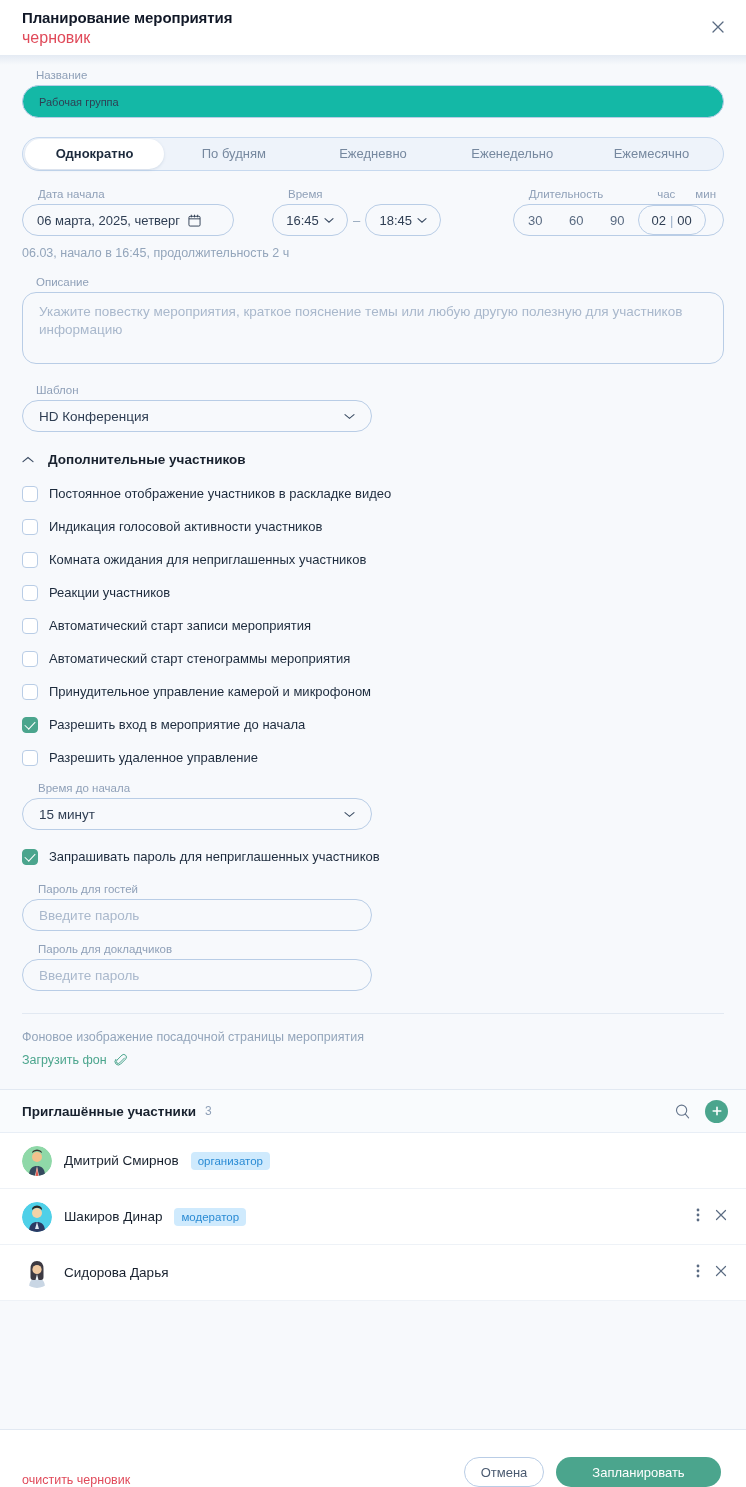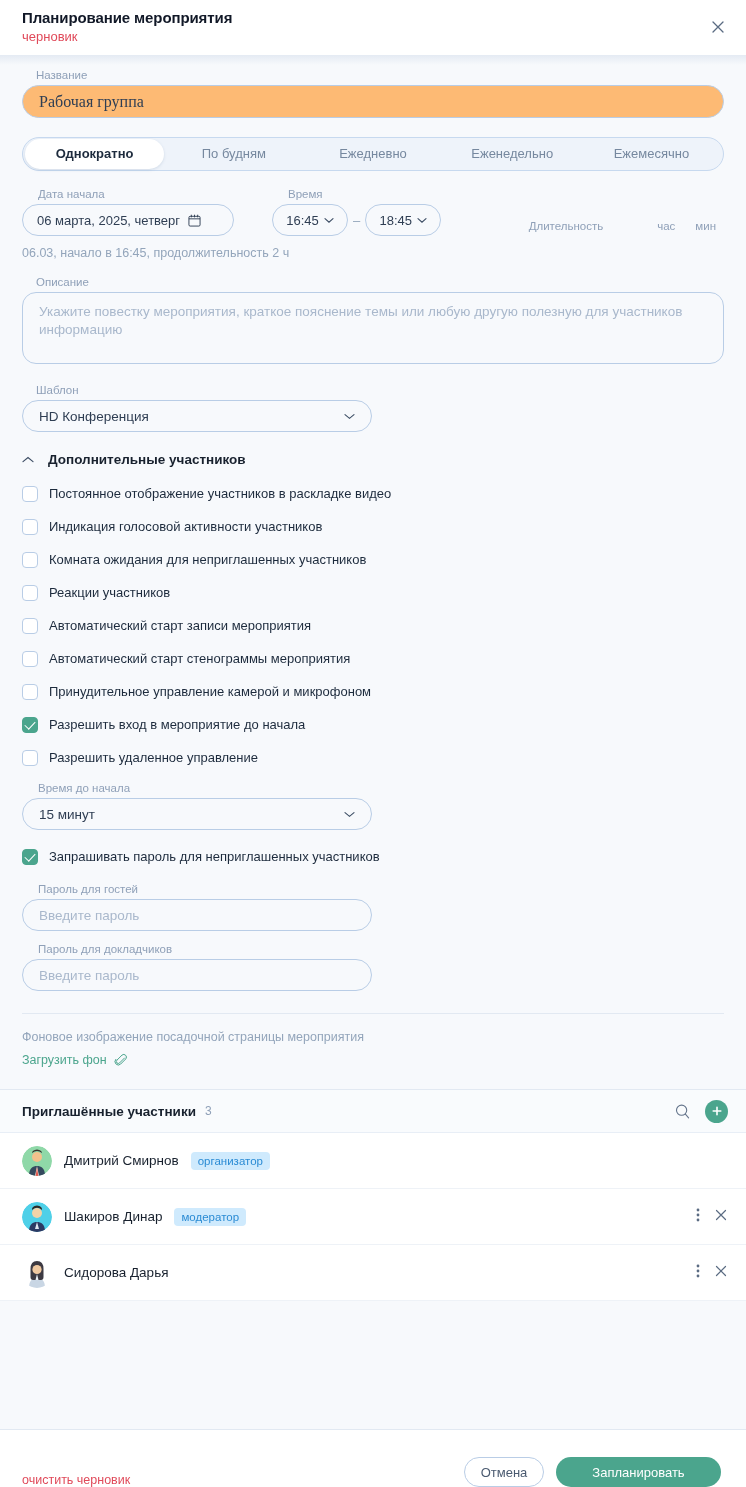--- a/index.html
+++ b/index.html
@@ -30,21 +30,21 @@
     padding: 9px 22px 0 22px;
     z-index: 5;
   }
   .header-title {
     font-size: 15px;
     font-weight: bold;
     color: #111827;
     letter-spacing: -0.1px;
   }
   .header-sub {
-    font-size: 13px;
+    font-size: 16px;
     color: #e04a5a;
     margin-top: 3px;
   }
   .header-close {
     position: absolute;
     right: 18px;
     top: 17px;
     width: 20px;
     height: 20px;
     cursor: pointer;
@@ -75,25 +75,25 @@
     font-size: 11.5px;
     color: #8fa0b8;
     margin: 0 0 4px 14px;
   }
 
   .input-pill {
     width: 100%;
     height: 33px;
     border: 1px solid #b9cde6;
     border-radius: 17px;
-    background: #fdba74;
-    font-size: 16px;
+    background: #14b8a6;
+    font-size: 11px;
     color: #2f3e53;
     padding: 0 16px;
-    font-family: Liberation Serif, serif;
+    font-family: Liberation Sans, sans-serif;
     outline: none;
     display: flex;
     align-items: center;
   }
   .input-pill::placeholder { color: #a9b8cc; }
 
   
   .tabs {
     margin-top: 19px;
     height: 34px;
@@ -508,20 +508,30 @@
               </span>
             </div>
           </div>
         </div>
 
         <div class="dur-wrap">
           <div class="dur-labels">
             <span class="dl-main">Длительность</span>
             <span class="dl-h">час</span>
             <span class="dl-m">мин</span>
+          </div>
+          <div class="dur-pill">
+            <div class="dur-opt">30</div>
+            <div class="dur-opt">60</div>
+            <div class="dur-opt">90</div>
+            <div class="dur-box">
+              <span>02</span>
+              <span class="sep">|</span>
+              <span>00</span>
+            </div>
           </div>
         </div>
       </div>
 
       <div class="summary">06.03, начало в 16:45, продолжительность 2 ч</div>
 
       
       <div class="desc-wrap">
         <div class="field-label">Описание</div>
         <textarea class="textarea" placeholder="Укажите повестку мероприятия, краткое пояснение темы или любую другую полезную для участников информацию" style=""></textarea>

